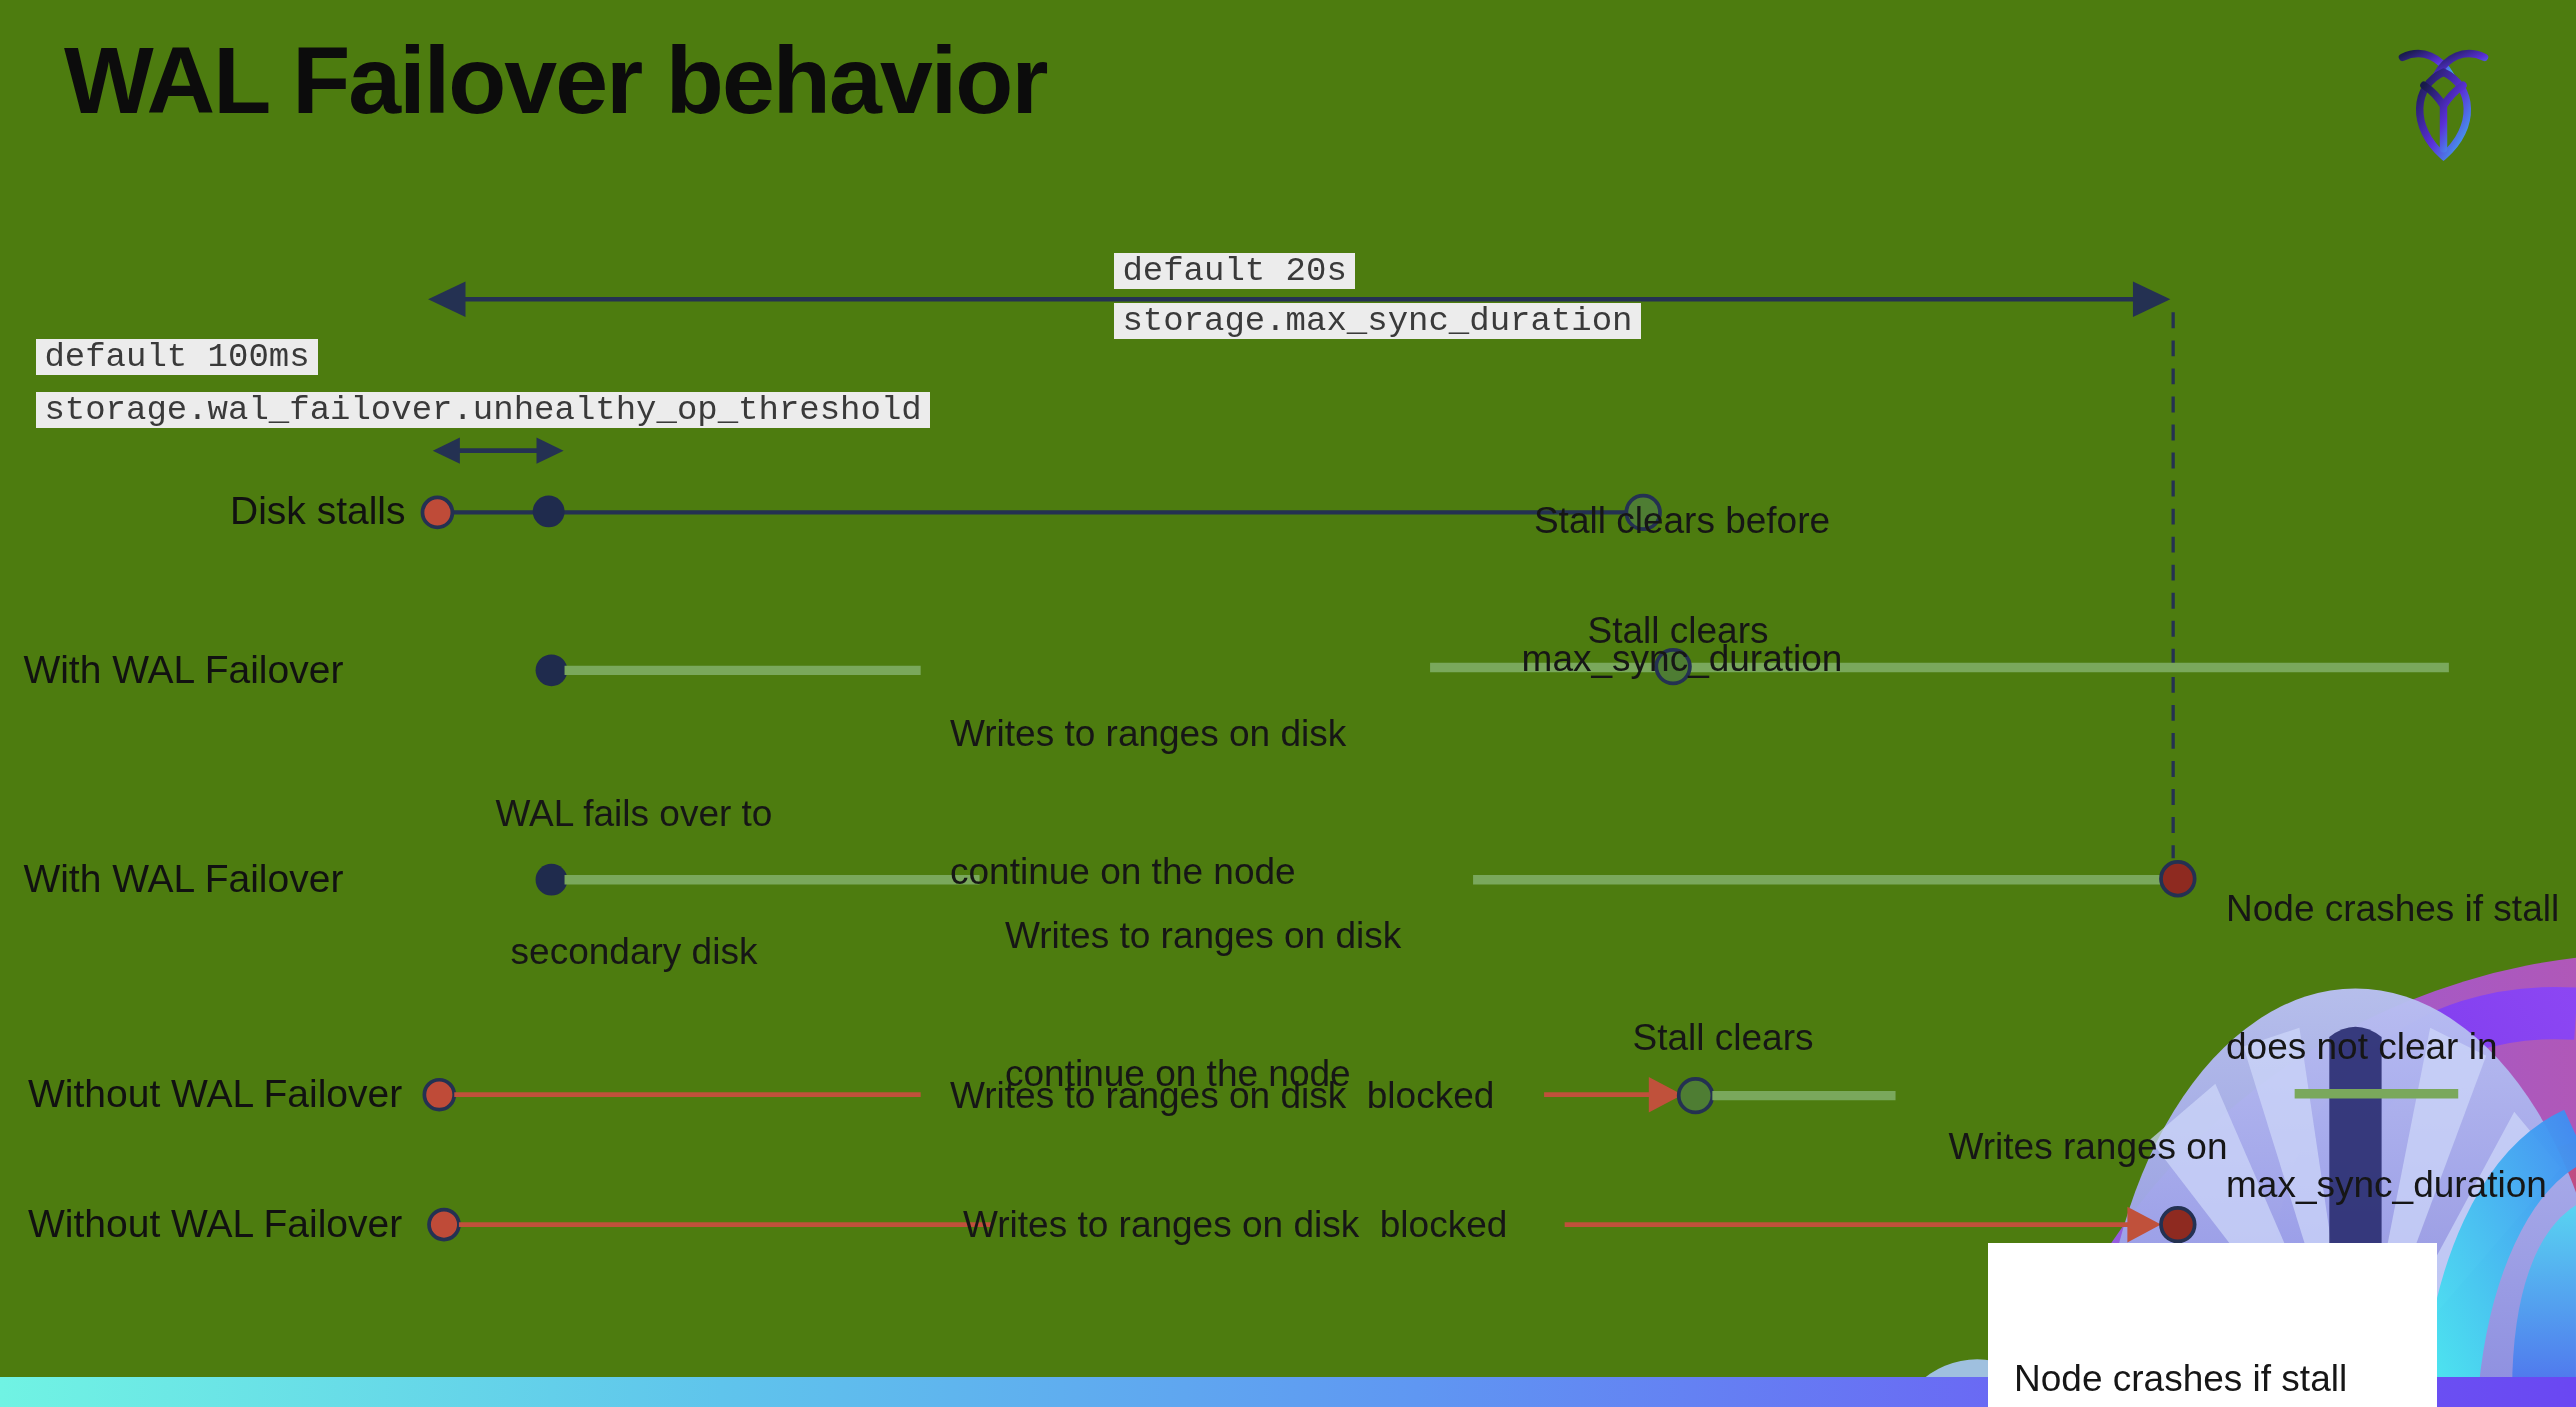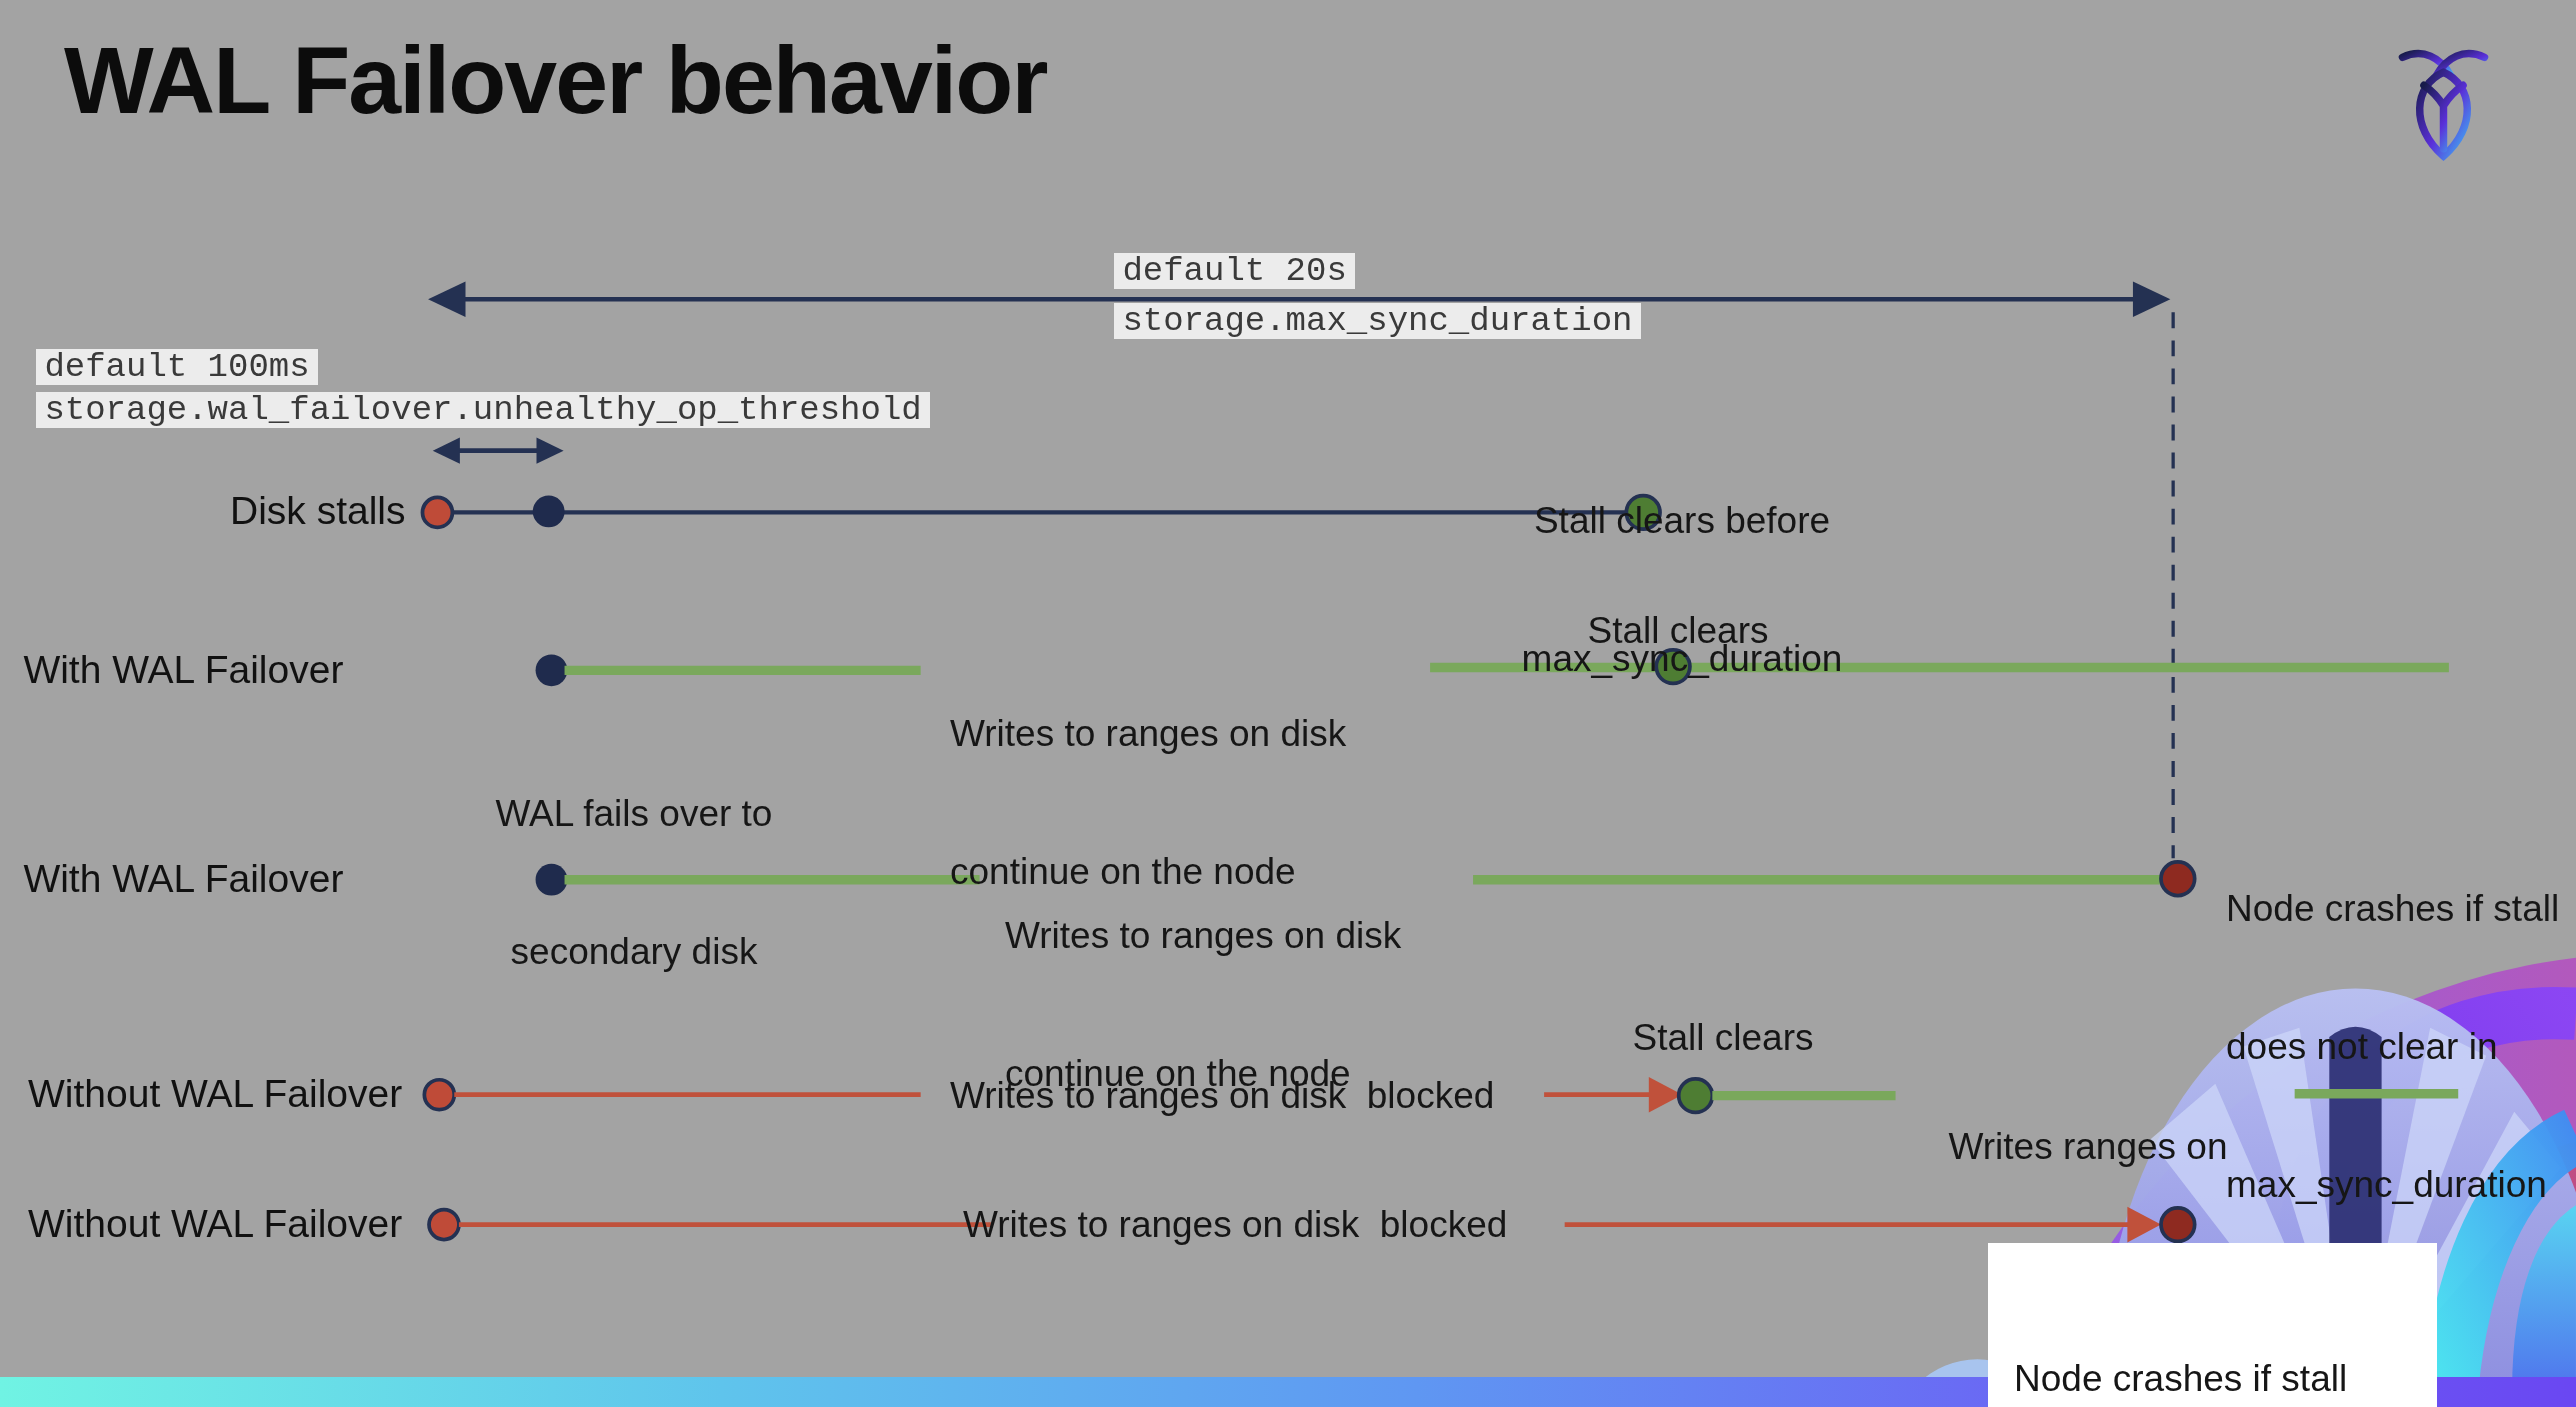--- a/index.html
+++ b/index.html
@@ -1,16 +1,16 @@
 <!DOCTYPE html>
 <html style="font-size:15px"><head>
 <meta charset="utf-8">
 <style>
   html,body{margin:0;padding:0;background:#ffffff;}
-  .canvas{position:relative;width:2576px;height:1408px;background:#a3a3a3;overflow:hidden;
+  .canvas{position:relative;width:2576px;height:1408px;background:#4d7c0f;overflow:hidden;
           font-family:"Liberation Sans",sans-serif;color:#141414;}
   .abs{position:absolute;}
   .title{font-size:95px;font-weight:800;letter-spacing:-1.9px;color:#0c0c0c;white-space:nowrap;}
   .mono{font-family:Liberation Mono, monospace;font-size:34px;color:#3a3a3a;
         background:#ececec;padding:2.8px 8.4px;white-space:pre;display:inline-block;line-height:30px;}
   .note{font-size:37px;line-height:46px;color:#161616;white-space:pre-wrap;}
   .row-label{font-size:39px;color:#111;white-space:nowrap;}
   .center{transform:translateX(-50%);text-align:center;}
   .whitebox{background:#ffffff;z-index:3;padding:20.6px 0 0 26px;box-sizing:border-box;}
   .layer0{z-index:0;} .layer1{z-index:1;} .layer2{z-index:2;} .layer3{z-index:3;}
@@ -125,21 +125,21 @@
     <polygon points="2312,1310 2276,1291 2276,1329" fill="#c0513b"></polygon>
     <circle cx="2330" cy="1310" r="18" fill="#8e2a20" stroke="#243152" stroke-width="4"></circle>
   </svg>
 
   <div class="abs layer3" style="left:1114px;top:253px;">
     <span class="mono">default 20s</span>
   </div>
   <div class="abs layer3" style="left:1114px;top:303px;text-align:center;">
     <span class="mono">storage.max_sync_duration</span>
   </div>
-  <div class="abs layer3" style="left:36px;top:349px;">
+  <div class="abs layer3" style="left:36px;top:339px;">
     <span class="mono">default 100ms</span>
   </div>
   <div class="abs layer3" style="left:36px;top:392px;">
     <span class="mono">storage.wal_failover.unhealthy_op_threshold</span>
   </div>
 
   <div class="abs row-label layer3" style="left:230px;top:489px;">Disk stalls</div>
   <div class="abs row-label layer3" style="left:23.4px;top:648px;">With WAL Failover</div>
   <div class="abs row-label layer3" style="left:23.4px;top:857px;">With WAL Failover</div>
   <div class="abs row-label layer3" style="left:28px;top:1072px;">Without WAL Failover</div>

